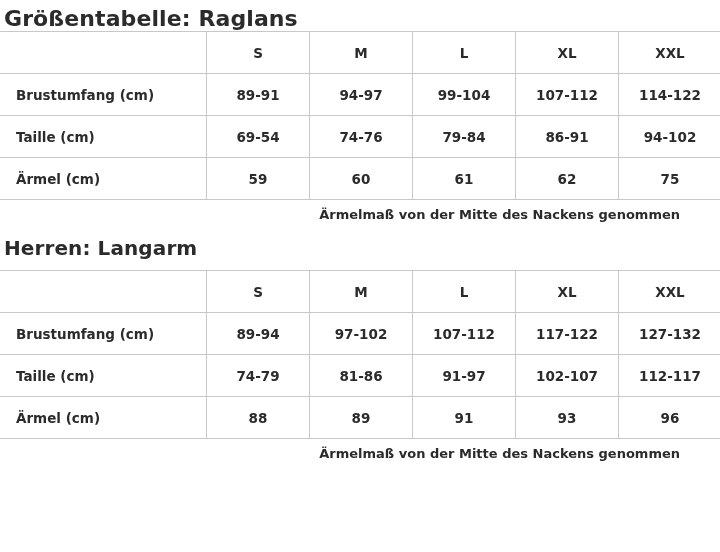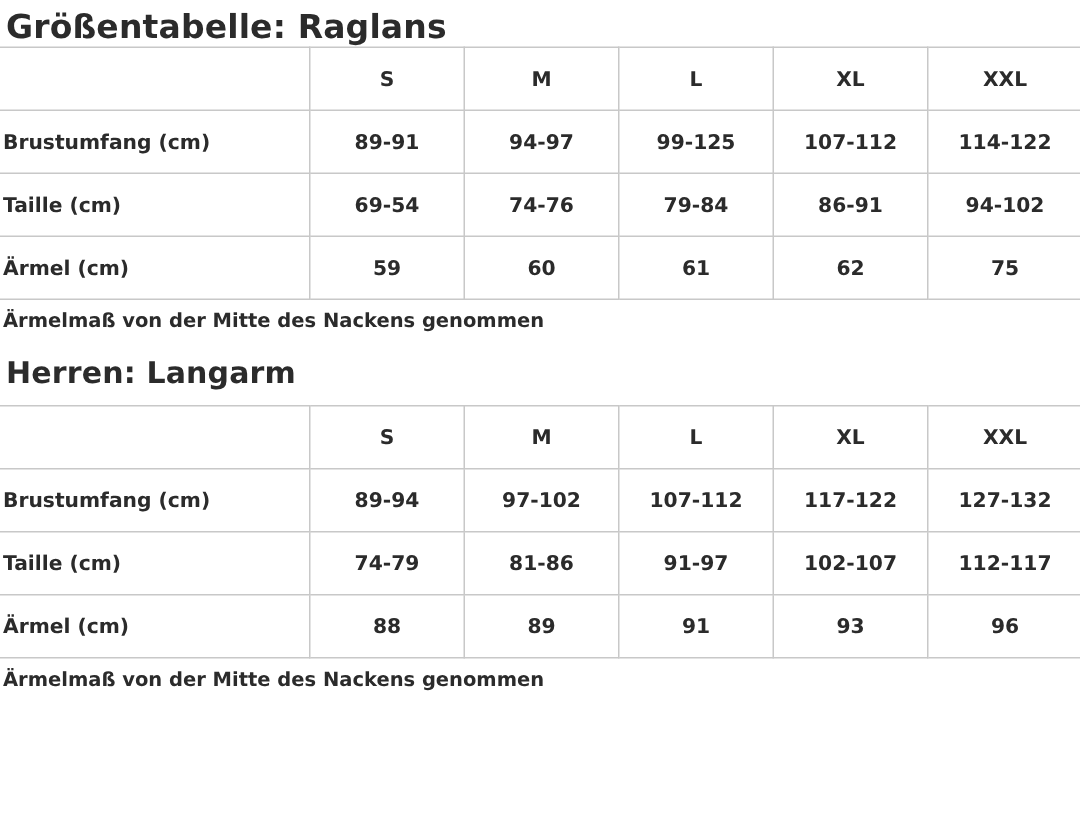--- a/index.html
+++ b/index.html
@@ -52,38 +52,39 @@
     text-align: center;
     vertical-align: middle;
     padding: 0;
   }
   table.size-table th.corner {
     border-left: none;
     background: #ffffff;
   }
   table.size-table td.rowhead {
     text-align: left;
-    padding-left: 2px;
+    padding-left: 16px;
     border-left: none;
   }
   table.size-table th:last-child,
   table.size-table td:last-child {
     border-right: none;
   }
   table.size-table th {
     font-weight: bold;
   }
   .col-label { width: 206px; }
   .col-size { width: 102px; }
   .note {
     font-size: 13px;
     font-weight: bold;
     color: #2b2b2b;
     padding: 7px 0 0 2px;
     margin: 0;
+    text-align: right;
   }
   .block { margin: 0; }
 </style>
 </head>
 <body>
 
 <div class="page">
 
   <h1 class="main-title">Größentabelle: Raglans</h1>
 
@@ -97,21 +98,21 @@
           <th class="col-size">L</th>
           <th class="col-size">XL</th>
           <th class="col-size">XXL</th>
         </tr>
       </thead>
       <tbody>
         <tr>
           <td class="rowhead">Brustumfang (cm)</td>
           <td>89-91</td>
           <td>94-97</td>
-          <td>99-125</td>
+          <td>99-104</td>
           <td>107-112</td>
           <td>114-122</td>
         </tr>
         <tr>
           <td class="rowhead">Taille (cm)</td>
           <td>69-54</td>
           <td>74-76</td>
           <td>79-84</td>
           <td>86-91</td>
           <td>94-102</td>

